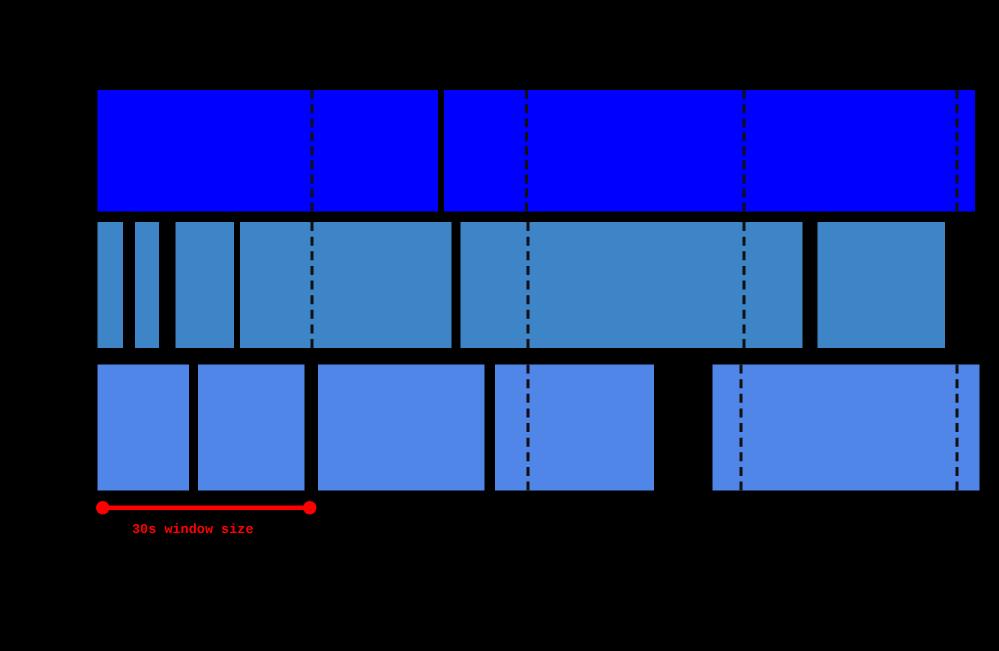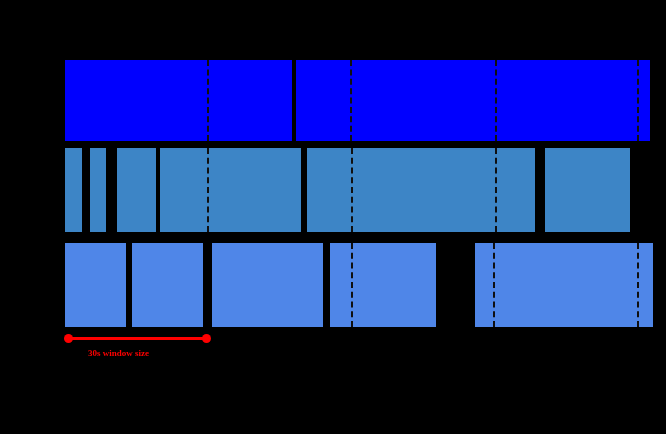--- a/index.html
+++ b/index.html
@@ -40,21 +40,21 @@
     height: 9px;
     border-radius: 50%;
     background: #FF0000;
   }
   .marker-label {
     position: absolute;
     color: #FF0000;
     font-size: 9px;
     font-weight: bold;
     white-space: nowrap;
-    font-family: Liberation Serif, serif;
+    font-family: Liberation Mono, monospace;
   }
 </style>
 </head>
 <body>
 
 <div id="canvas" style="width: 666px; height: 434px; background: rgb(0, 0, 0);">
 
   <div class="track" id="track-1" style="top: 60px; height: 81px;">
       <div class="seg" style="left: 65px; width: 227px; top: 0px; height: 81px; background: rgb(0, 0, 255);"></div>
       <div class="seg" style="left: 296px; width: 354px; top: 0px; height: 81px; background: rgb(0, 0, 255);"></div>

